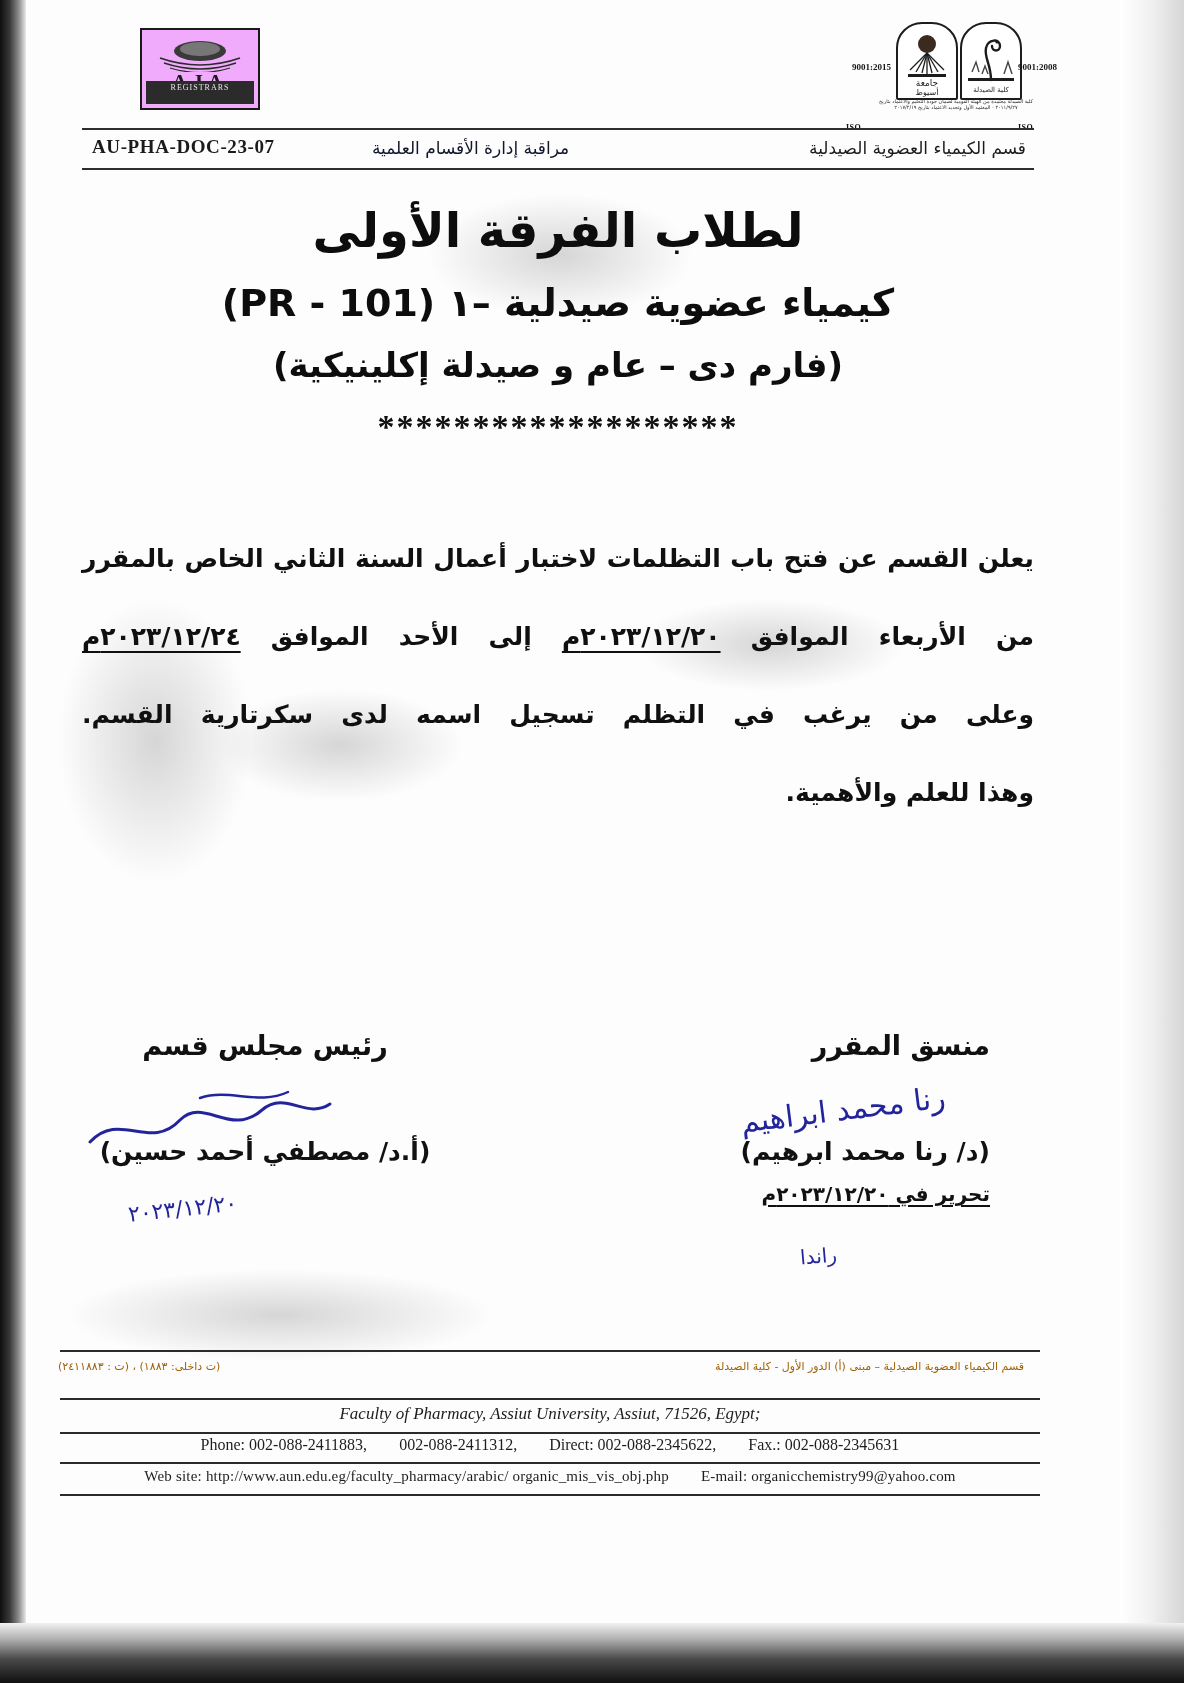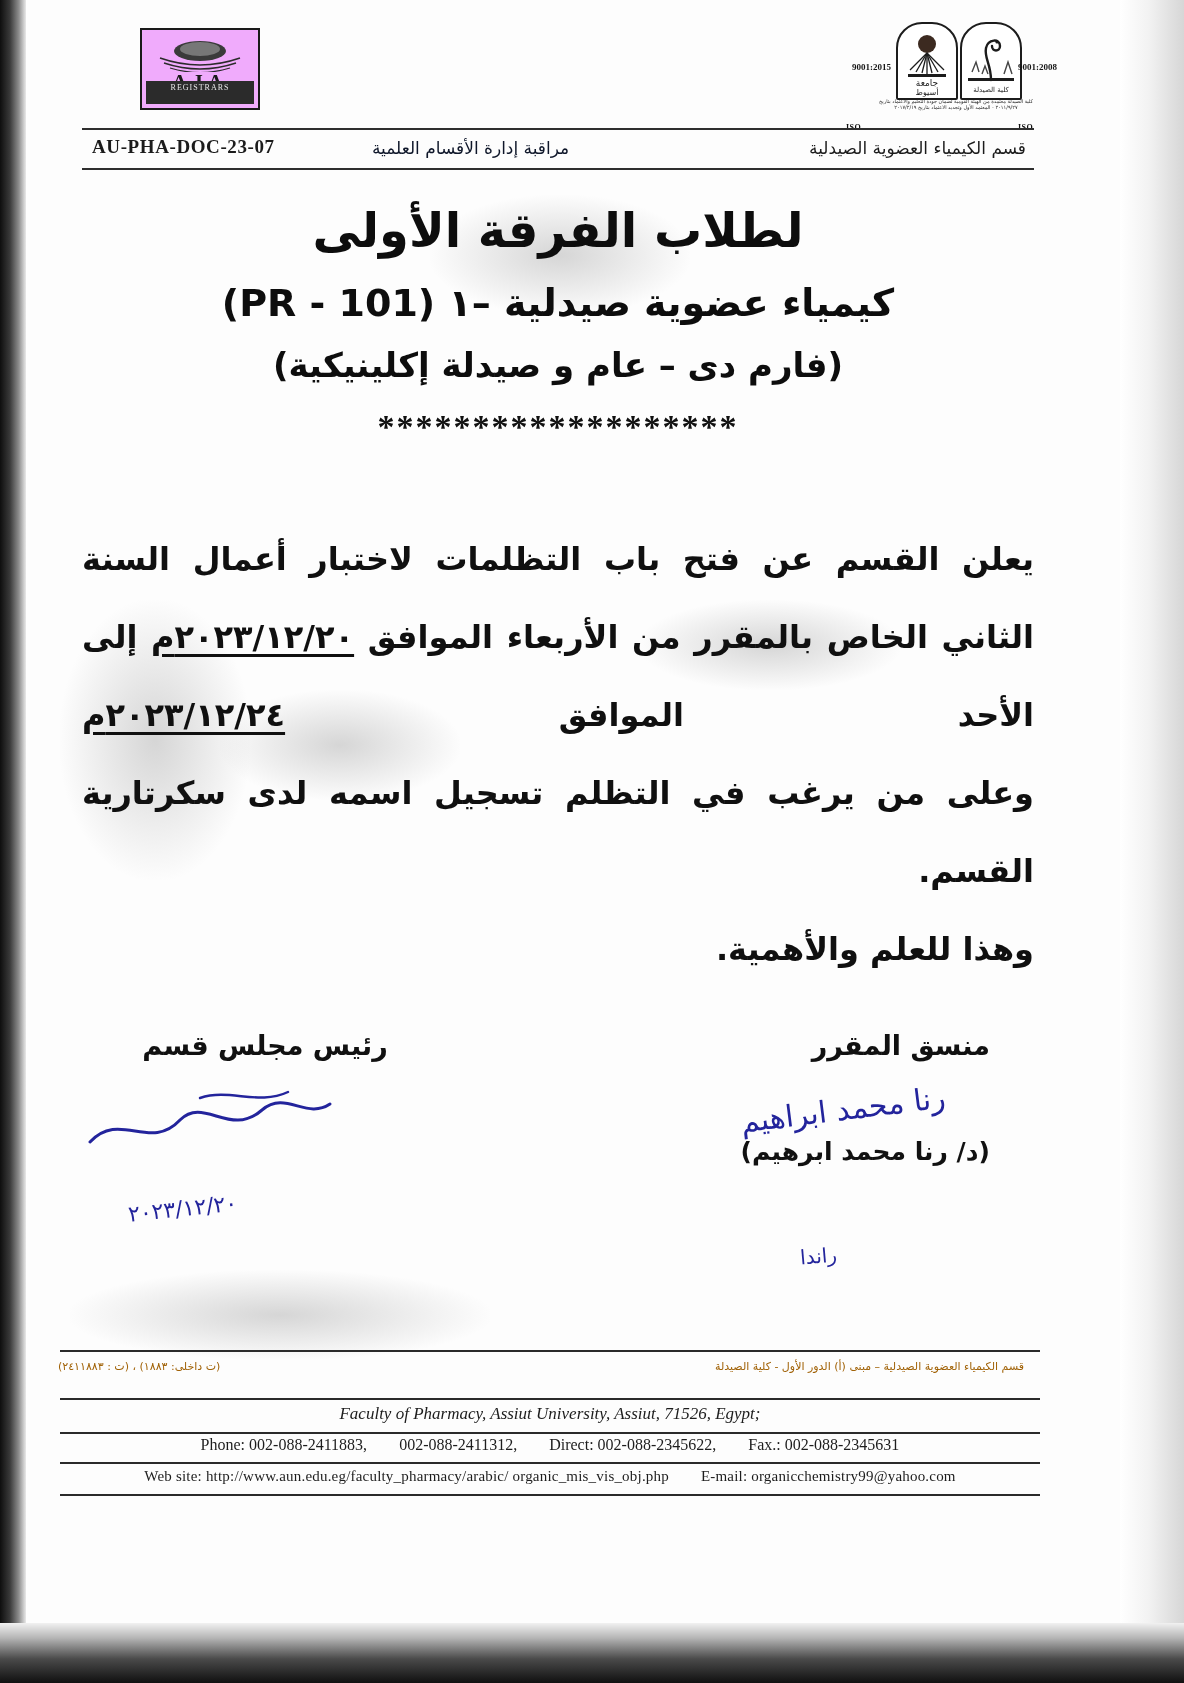--- a/index.html
+++ b/index.html
@@ -146,21 +146,21 @@
     letter-spacing: 2px;
     margin-top: 18px;
   }
 
   
   .body-text {
     position: absolute; left: 82px; top: 520px; width: 952px;
     direction: rtl;
     font-family: "DejaVu Sans", sans-serif;
     font-weight: 700;
-    font-size: 32px;
+    font-size: 25px;
     line-height: 78px;
     color: #101010;
     text-align: justify;
     text-align-last: justify;
   }
   .body-text p { margin: 0; }
   .p-last { text-align-last: right; }
   .date-underline {
     text-decoration: underline;
     text-underline-offset: 6px;
@@ -313,27 +313,29 @@
 
   <div class="body-text">
     <p><span>يعلن القسم عن فتح باب التظلمات لاختبار أعمال السنة الثاني الخاص بالمقرر من الأربعاء الموافق </span><span class="date-underline">٢٠٢٣/١٢/٢٠م</span><span> إلى الأحد الموافق </span><span class="date-underline">٢٠٢٣/١٢/٢٤م</span></p>
     <p>وعلى من يرغب في التظلم تسجيل اسمه لدى سكرتارية القسم.</p>
     <p class="p-last">وهذا للعلم والأهمية.</p>
   </div>
 
   <div class="sig-block sig-right">
     <div class="sig-role">منسق المقرر</div>
     <div class="sig-name">(د/ رنا محمد ابرهيم)</div>
+    <div class="sig-date">تحرير في ٢٠٢٣/١٢/٢٠م</div>
   </div>
 
   <div class="ink ink-sign-right">رنا محمد ابراهيم</div>
   <div class="ink ink-name-right">راندا</div>
 
   <div class="sig-block sig-left">
     <div class="sig-role">رئيس مجلس قسم</div>
+    <div class="sig-name">(أ.د/ مصطفي أحمد حسين)</div>
   </div>
 
   <svg class="sig-svg" style="left:80px; top:1080px;" width="300" height="90">
     <path d="M10 62 C40 30 70 72 100 40 C124 16 150 58 182 30 C206 10 226 40 250 24" stroke="#23249c" stroke-width="3" fill="none" stroke-linecap="round"></path>
     <path d="M120 18 C150 8 178 26 208 12" stroke="#23249c" stroke-width="2.4" fill="none" stroke-linecap="round"></path>
   </svg>
 
   <div class="ink ink-date-left">٢٠٢٣/١٢/٢٠</div>
 
   <div class="foot-rule f-r1"></div>

